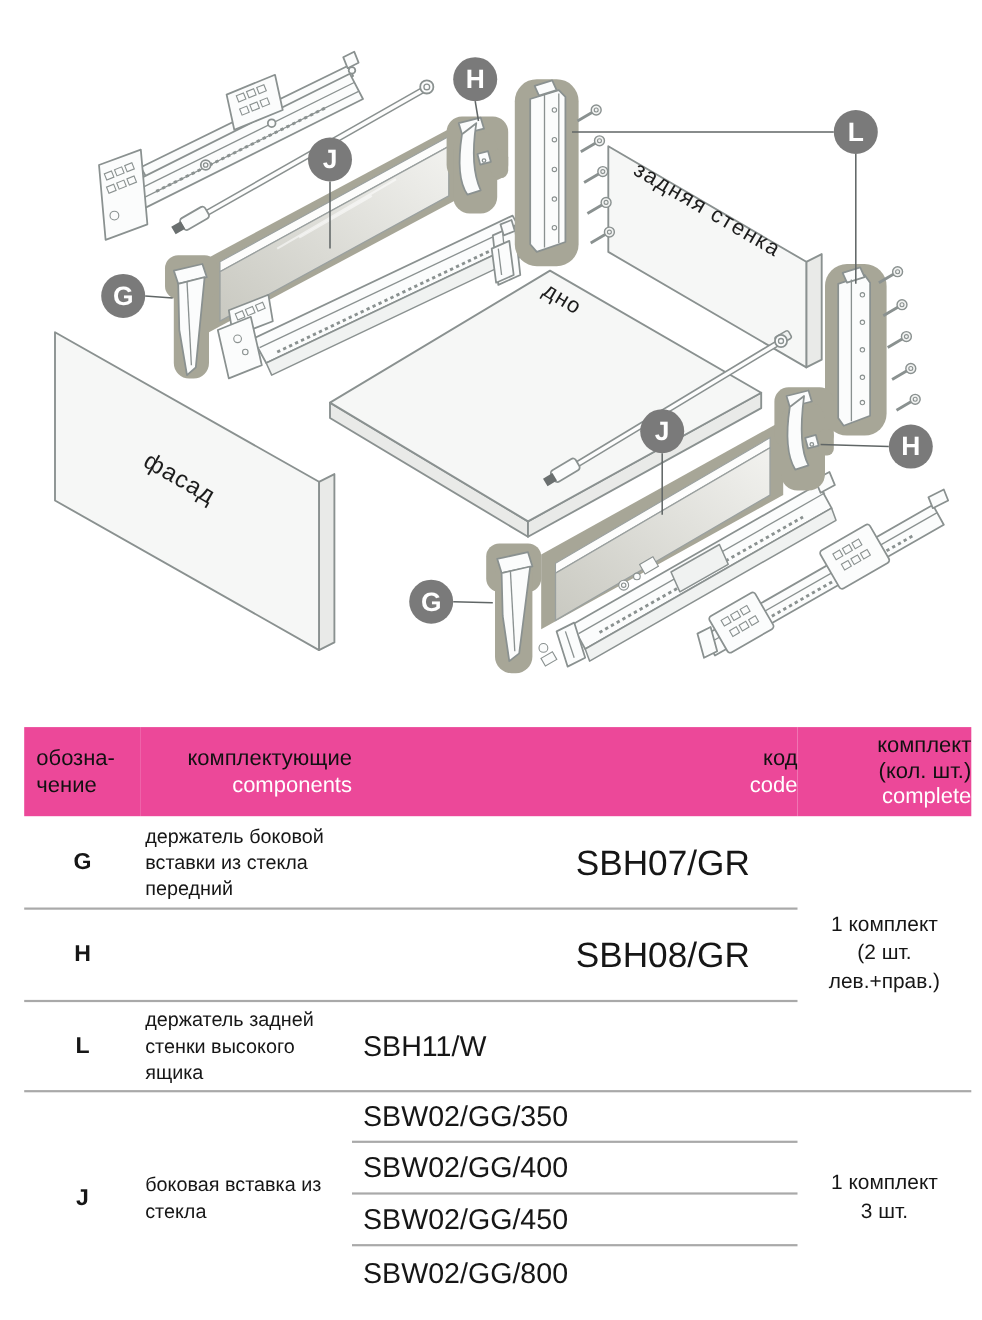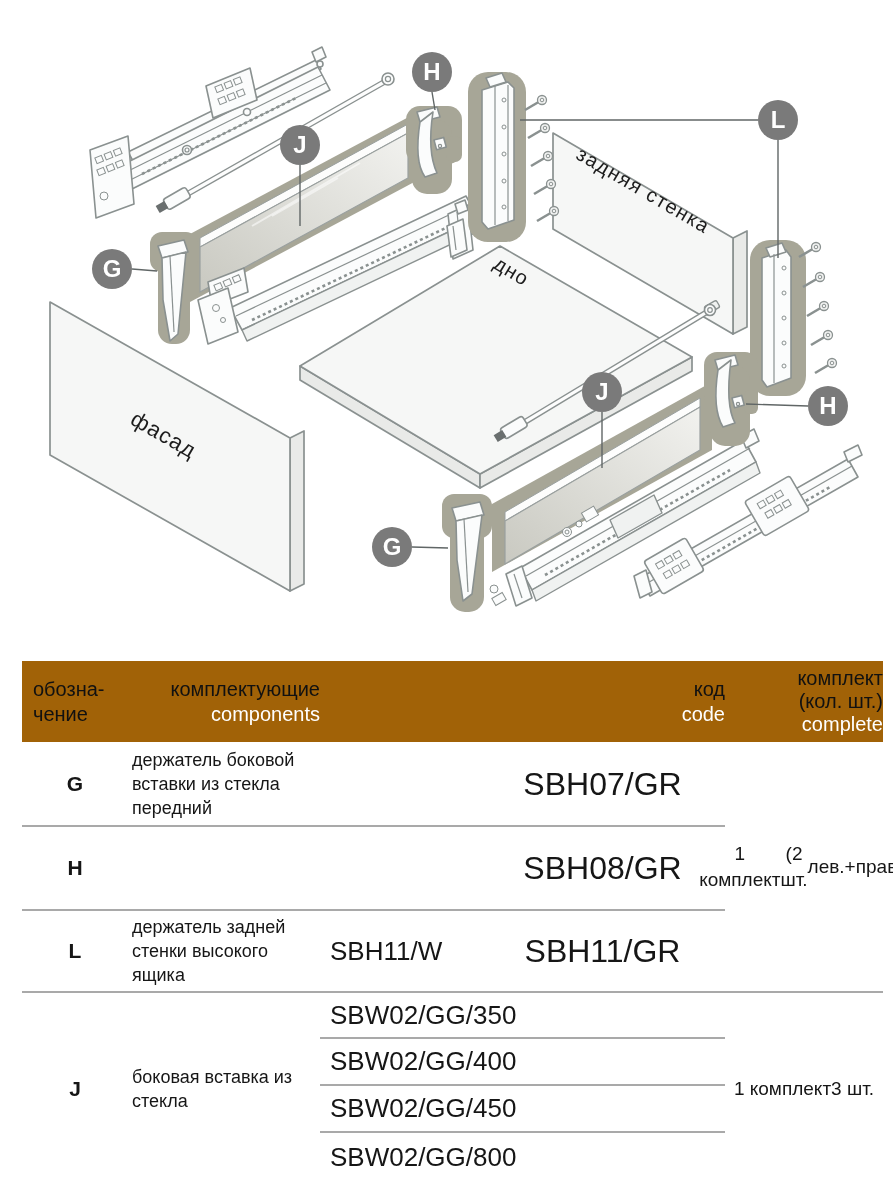--- a/index.html
+++ b/index.html
@@ -23,31 +23,31 @@
   .dlabel{fill:#1c1c1c;font-family:"Liberation Sans",sans-serif;text-anchor:middle;}
   .hole{fill:#fbfcfc;stroke:#8a9190;stroke-width:1;}
   .refl{stroke:#ffffff;stroke-width:2;opacity:.55;fill:none;}
   
   .parts-table{
     position:absolute;left:22px;top:661px;width:861px;height:524px;
     display:grid;color:#161616;
     grid-template-columns:106px 192px 160px 245px 158px;
     grid-template-rows:81px 84px 84px 82px 46px 47px 47px 53px;
   }
-  .hd{background:#a16207;display:flex;flex-direction:column;justify-content:center;}
+  .hd{background:#ec4899;display:flex;flex-direction:column;justify-content:center;}
   .hd .ru{color:#111;font-size:20px;line-height:25px;}
   .hd .en{color:#ffffff;font-size:20px;line-height:25px;}
   .hd-left{align-items:flex-start;padding-left:11px;}
   .hd-center{align-items:flex-end;text-align:center;}
   .cell{display:flex;align-items:center;}
   .letter-cell{justify-content:center;font-weight:bold;font-size:21px;}
   .name-cell{font-size:18px;line-height:24px;padding-left:4px;}
   .code-center{justify-content:center;font-size:32px;}
   .code-left{justify-content:flex-start;padding-left:10px;font-size:26px;}
-  .kit-cell{flex-direction:row;justify-content:center;text-align:center;
+  .kit-cell{flex-direction:column;justify-content:center;text-align:center;
             font-size:19px;line-height:26px;}
   .hline{position:absolute;height:2px;background:#a9a9a9;}
 </style>
 </head>
 <body>
 
 <div class="diagram">
 <svg width="893" height="655" viewBox="0 0 893 655" xmlns="http://www.w3.org/2000/svg">
   <defs>
     <linearGradient id="glassGrad" x1="0" y1="1" x2="1" y2="0">
@@ -349,21 +349,20 @@
   <div class="cell letter-cell" style="grid-column:1;grid-row:2">G</div>
   <div class="cell name-cell" style="grid-column:2;grid-row:2">держатель боковой вставки из стекла передний</div>
   <div class="cell code-center" style="grid-column:4;grid-row:2">SBH07/GR</div>
 
   <div class="cell letter-cell" style="grid-column:1;grid-row:3">H</div>
   <div class="cell code-center" style="grid-column:4;grid-row:3">SBH08/GR</div>
 
   <div class="cell letter-cell" style="grid-column:1;grid-row:4">L</div>
   <div class="cell name-cell" style="grid-column:2;grid-row:4">держатель задней стенки высокого ящика</div>
   <div class="cell code-left" style="grid-column:3;grid-row:4">SBH11/W</div>
-  <div class="cell code-center" style="grid-column:4;grid-row:4">SBH11/GR</div>
 
   <div class="cell kit-cell" style="grid-column:5;grid-row:2 / span 3">
     <span>1 комплект</span>
     <span>(2 шт.</span>
     <span>лев.+прав.)</span>
   </div>
 
   <div class="cell letter-cell" style="grid-column:1;grid-row:5 / span 4">J</div>
   <div class="cell name-cell" style="grid-column:2;grid-row:5 / span 4">боковая вставка из стекла</div>
   <div class="cell code-left" style="grid-column:3 / span 2;grid-row:5">SBW02/GG/350</div>

